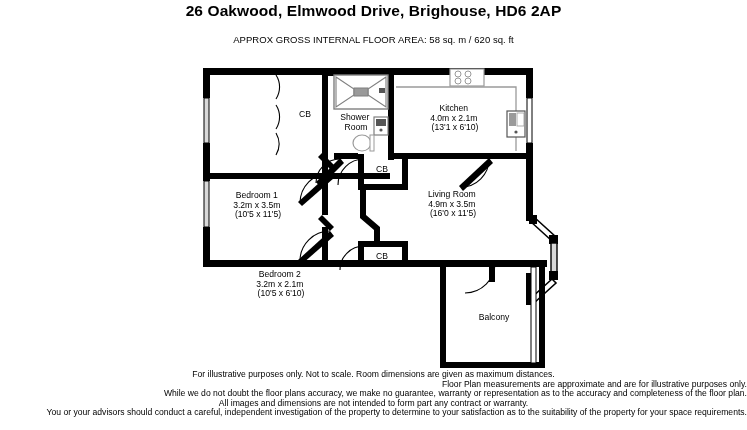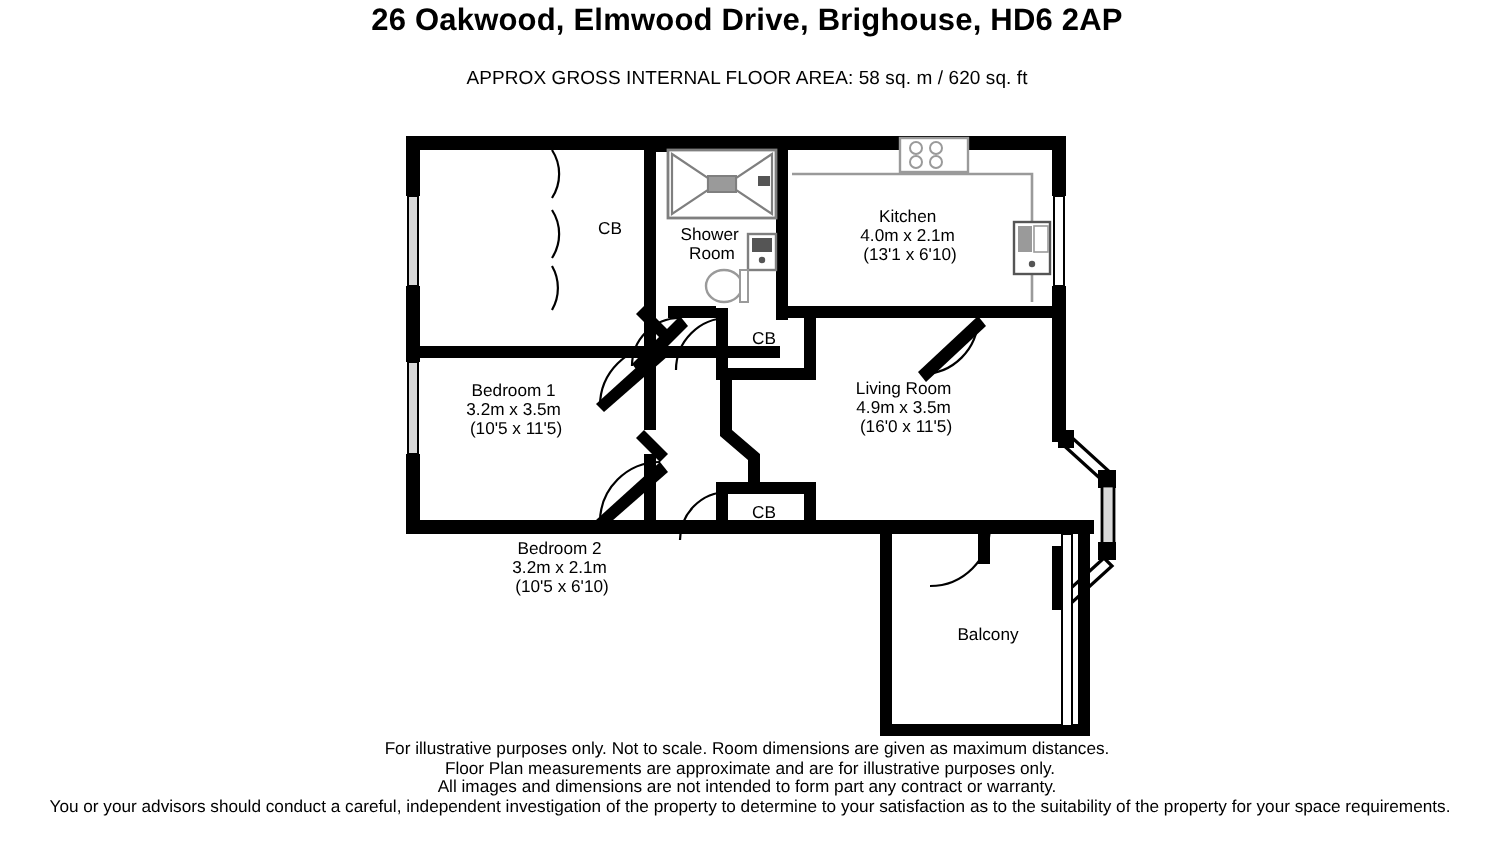--- a/index.html
+++ b/index.html
@@ -13,21 +13,21 @@
     font-size:15.5px;font-weight:bold;letter-spacing:.1px;
   }
   #area{
     position:absolute;left:0;top:34px;width:747px;text-align:center;
     font-size:9.5px;letter-spacing:.05px;
   }
   #plan{position:absolute;left:0;top:55px;width:747px;height:320px;}
   #footer{position:absolute;left:0;top:370px;width:747px;}
   .fline{font-size:8.6px;line-height:9.6px;white-space:nowrap;}
   .fc{text-align:center;}
-  .fl{text-align:center;padding-left:3px;}
+  .fl{text-align:right;padding-left:3px;}
   .rlabel{font-size:8.6px;line-height:9.4px;text-anchor:middle;}
   svg text{font-family:"Liberation Sans","DejaVu Sans",sans-serif;}
 </style>
 </head>
 <body>
 
 <div id="title">26 Oakwood, Elmwood Drive, Brighouse, HD6 2AP</div>
 <div id="area">APPROX GROSS INTERNAL FLOOR AREA:  58 sq. m / 620 sq. ft</div>
 
 <div id="plan">
@@ -213,15 +213,16 @@
     <text x="382" y="117" text-anchor="middle" font-size="8.6">CB</text>
     <text x="382" y="204" text-anchor="middle" font-size="8.6">CB</text>
   </g>
 
 </svg>
 </div>
 
 <div id="footer">
   <div class="fline fc">For illustrative purposes only.  Not to scale.  Room dimensions are given as maximum distances.</div>
   <div class="fline fl">Floor Plan measurements are approximate and are for illustrative purposes only.</div>
+  <div class="fline fl">While we do not doubt the floor plans accuracy, we make no guarantee, warranty or representation as to the accuracy and completeness of the floor plan.</div>
   <div class="fline fc">All images and dimensions are not intended to form part any contract or warranty.</div>
   <div class="fline fl">You or your advisors should conduct a careful, independent investigation of the property to determine to your satisfaction as to the suitability of the property for your space requirements.</div>
 </div>
 
 </body></html>

